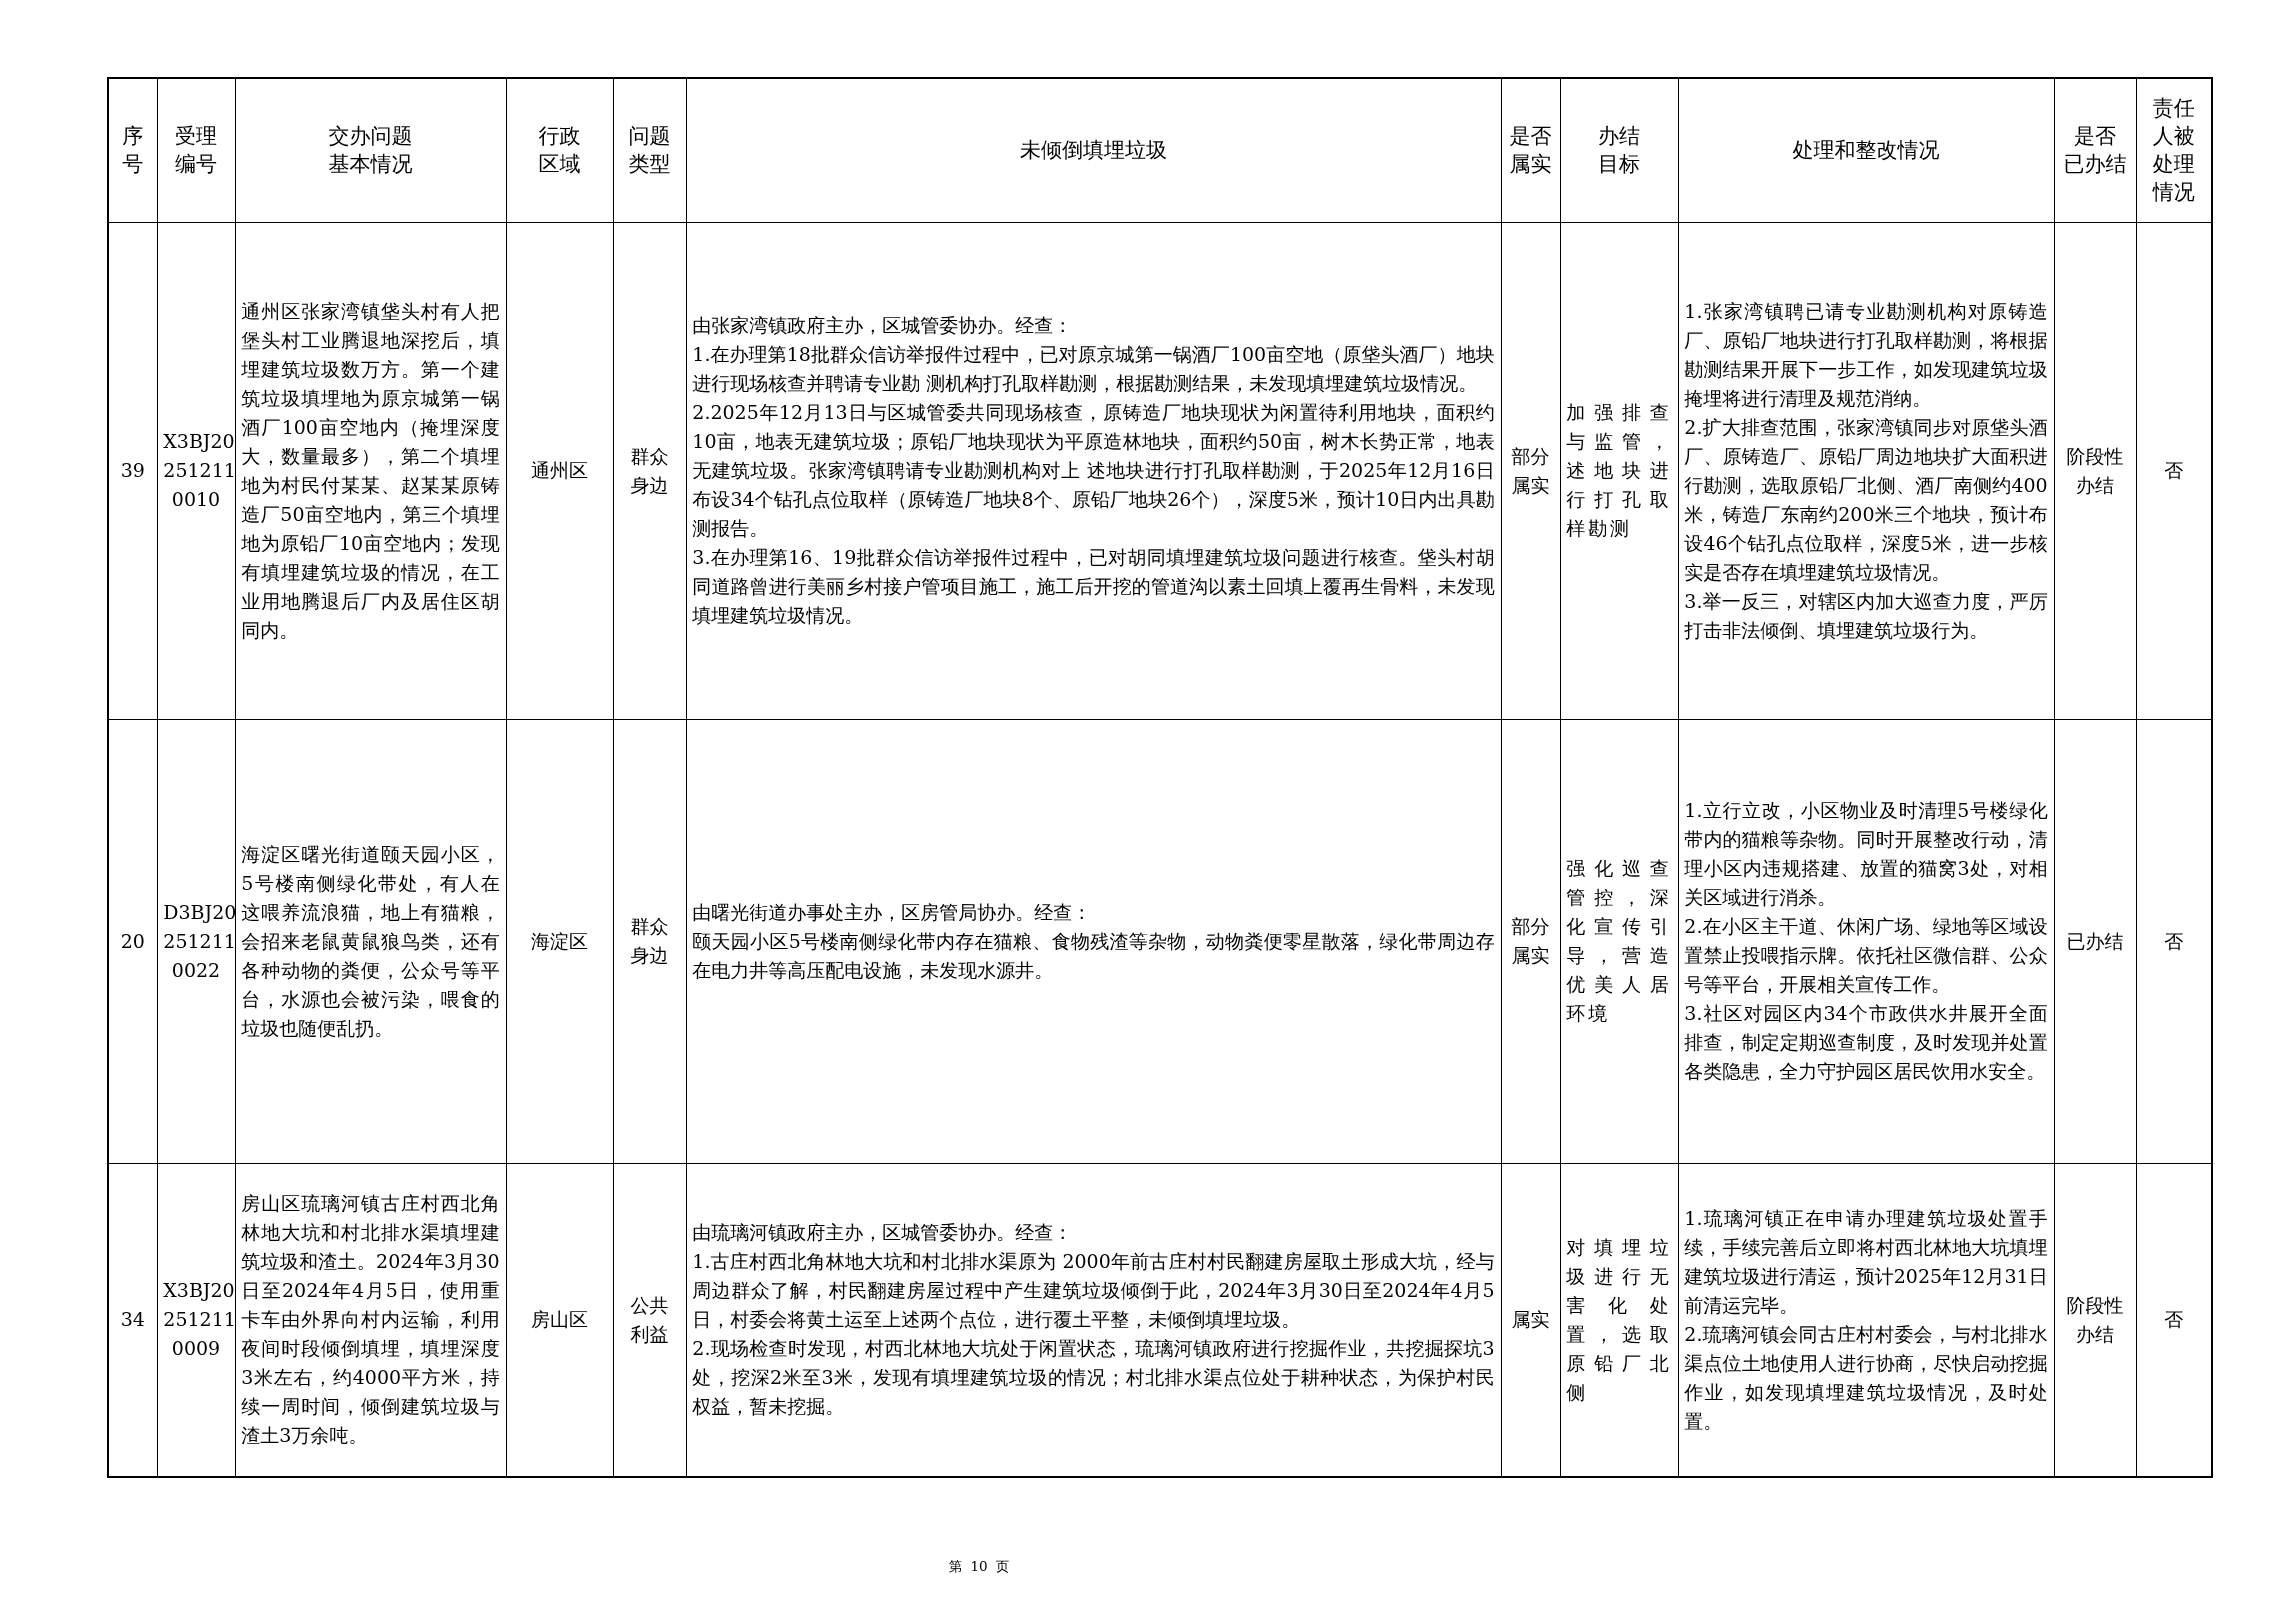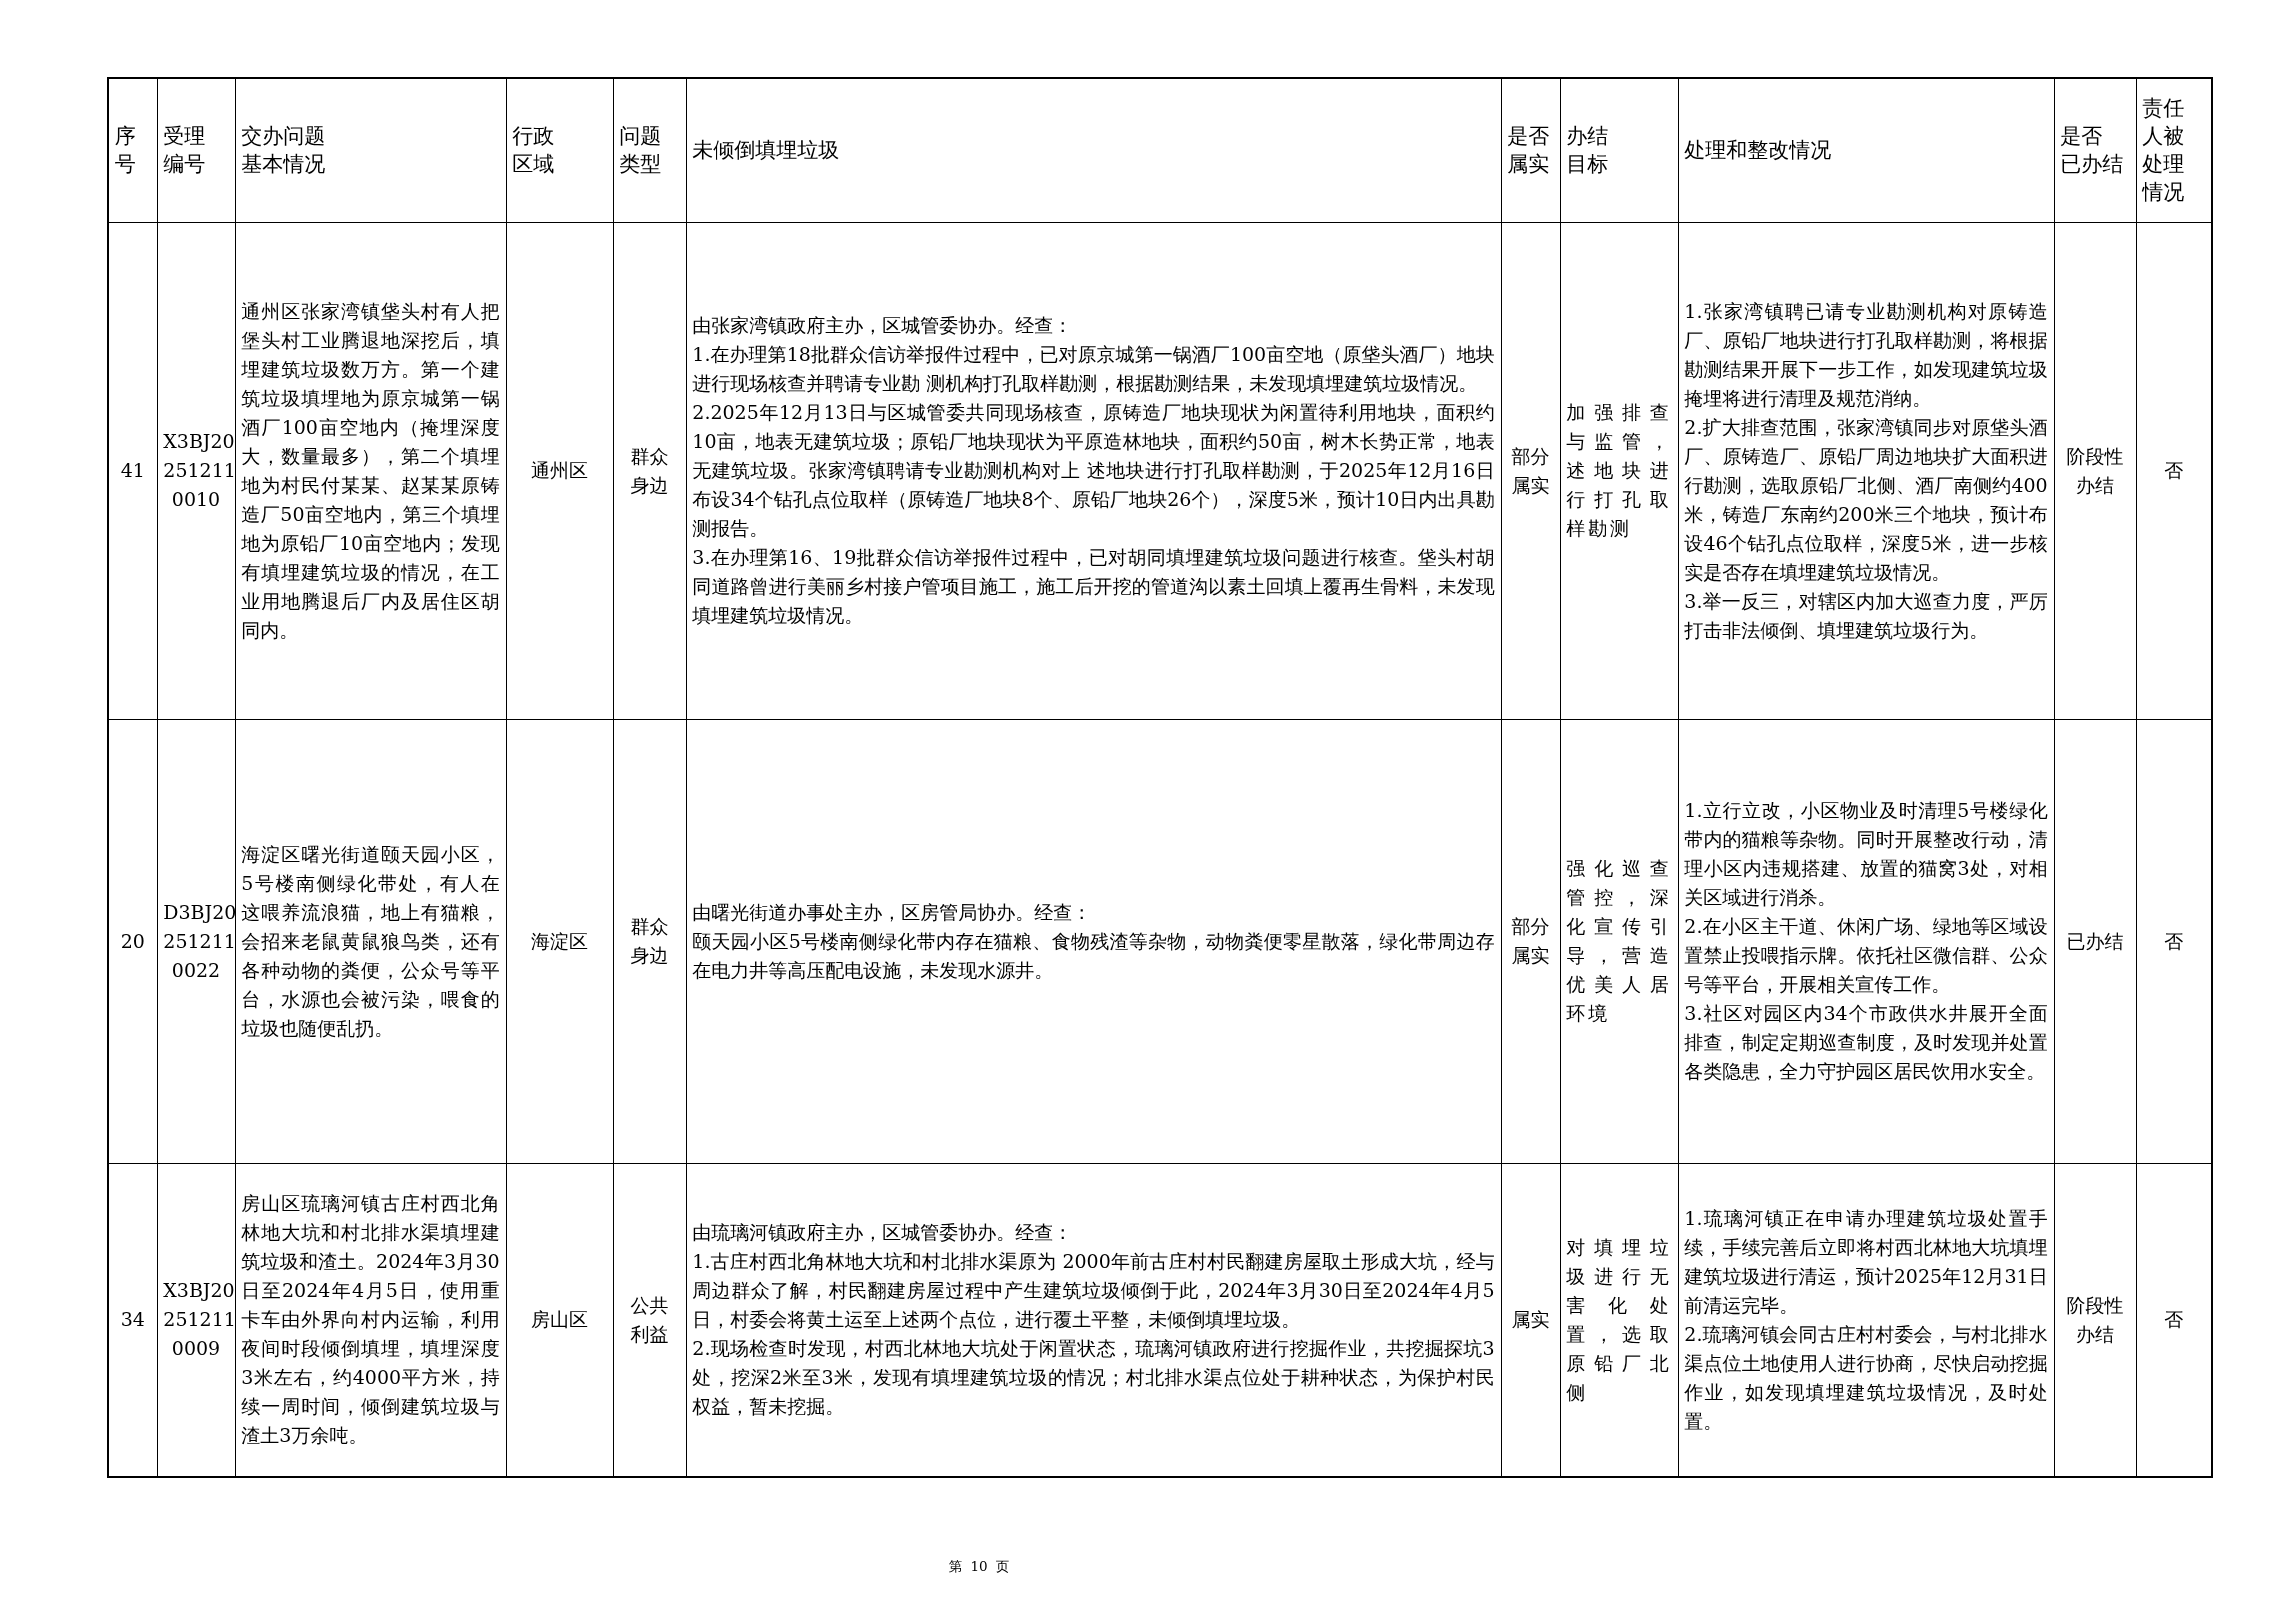--- a/index.html
+++ b/index.html
@@ -3,21 +3,21 @@
 <meta charset="utf-8">
 <style>
   html, body { margin: 0; padding: 0; background: #ffffff; }
   body { width: 2295px; height: 1623px; position: relative; overflow: hidden;
          font-family: "DejaVu Serif", "Liberation Serif", serif; color: #000; }
   table.report { position: absolute; left: 107px; top: 77px; width: 2103px;
                  border-collapse: collapse; table-layout: fixed; border: 2.4px solid #000; }
   table.report th, table.report td { border: 1.4px solid #000; padding: 4.8px 5.8px;
                  vertical-align: middle; font-size: 19px; line-height: 29px; }
   table.report th { font-family: "DejaVu Sans", "Liberation Sans", sans-serif; font-weight: normal;
-                 text-align: left; font-size: 21px; line-height: 28px; }
+                 text-align: center; font-size: 21px; line-height: 28px; }
   thead tr { height: 144px; }
   thead th { border-bottom: 2.9px solid #000; }
   tr.r22 { height: 497px; }
   tr.r23 { height: 444px; }
   tr.r24 { height: 314px; }
   td.c { text-align: center; }
   td.just { text-align: justify; text-align-last: left; }
   td.goal { text-align: justify; text-align-last: left; letter-spacing: 2.9px; }
   .pre { white-space: pre-line; }
   .footer { position: absolute; left: 0; width: 1958px; top: 1558px; text-align: center;
@@ -61,21 +61,21 @@
       <th class="pre">是否
 已办结</th>
       <th class="pre">责任
 人被
 处理
 情况</th>
     </tr>
   </thead>
   <tbody>
     <tr class="r22">
-      <td class="c">41</td>
+      <td class="c">39</td>
       <td class="c pre">X3BJ20
 251211
 0010</td>
       <td class="just">通州区张家湾镇垡头村有人把堡头村工业腾退地深挖后，填埋建筑垃圾数万方。第一个建筑垃圾填埋地为原京城第一锅酒厂100亩空地内（掩埋深度大，数量最多），第二个填埋地为村民付某某、赵某某原铸造厂50亩空地内，第三个填埋地为原铅厂10亩空地内；发现有填埋建筑垃圾的情况，在工业用地腾退后厂内及居住区胡同内。</td>
       <td class="c">通州区</td>
       <td class="c pre">群众
 身边</td>
       <td class="just pre">由张家湾镇政府主办，区城管委协办。经查：
 1.在办理第18批群众信访举报件过程中，已对原京城第一锅酒厂100亩空地（原垡头酒厂）地块进行现场核查并聘请专业勘 测机构打孔取样勘测，根据勘测结果，未发现填埋建筑垃圾情况。
 2.2025年12月13日与区城管委共同现场核查，原铸造厂地块现状为闲置待利用地块，面积约10亩，地表无建筑垃圾；原铅厂地块现状为平原造林地块，面积约50亩，树木长势正常，地表无建筑垃圾。张家湾镇聘请专业勘测机构对上 述地块进行打孔取样勘测，于2025年12月16日布设34个钻孔点位取样（原铸造厂地块8个、原铅厂地块26个），深度5米，预计10日内出具勘测报告。

